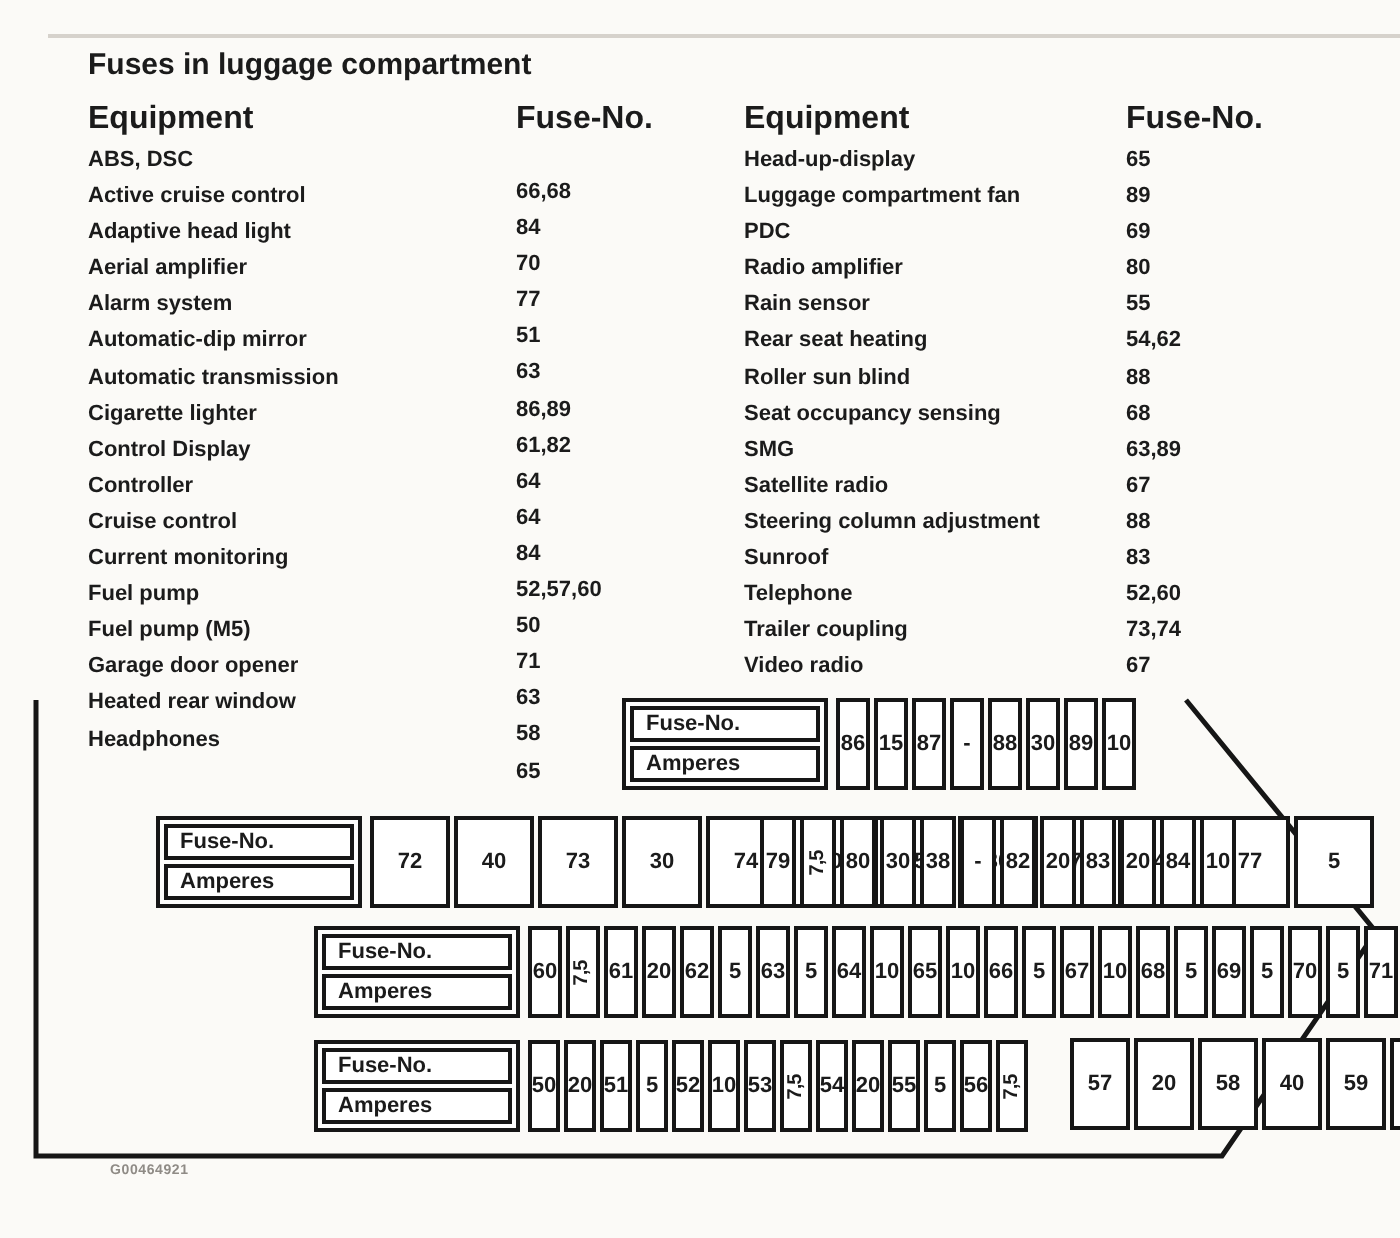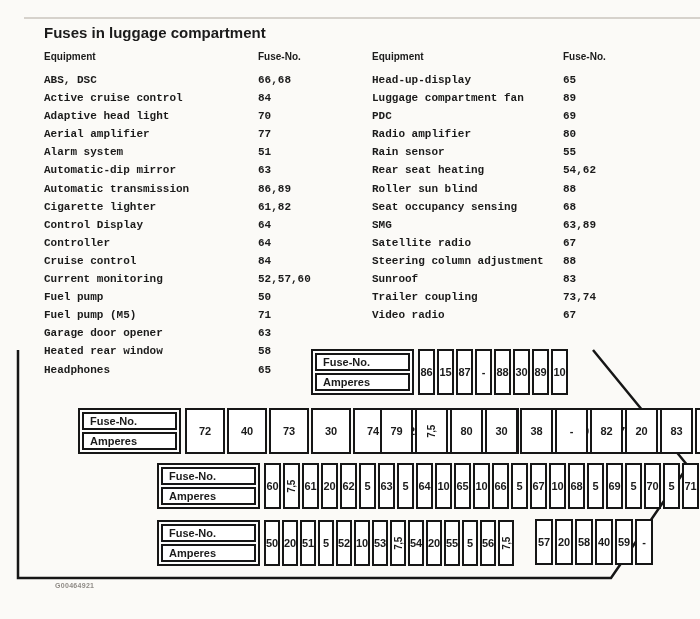--- a/index.html
+++ b/index.html
@@ -5,47 +5,47 @@
   html,body{margin:0;padding:0;}
   body{
     width:700px;height:619px;position:relative;overflow:hidden;
     background:#fbfaf7;
     font-family:"Liberation Sans",sans-serif;
     font-weight:bold;color:#1b1b1b;
     -webkit-font-smoothing:antialiased;
   }
   .top-rule{position:absolute;left:24px;top:17px;width:676px;height:2px;background:#c9c4be;opacity:.75;}
   .page-title{position:absolute;left:44px;top:24px;margin:0;font-size:15px;letter-spacing:0;white-space:nowrap;}
-  .eq-header{position:absolute;top:51px;font-size:10px;white-space:nowrap;}
+  .eq-header{position:absolute;top:51px;font-size:16px;white-space:nowrap;}
   #h-eq-l{left:44px}#h-fn-l{left:258px}#h-eq-r{left:372px}#h-fn-r{left:563px}
-  .eq-col{position:absolute;top:74px;font-family:Liberation Mono, monospace;}
+  .eq-col{position:absolute;top:74px;}
   #eq-left{left:44px;width:320px;}
   #eq-right{left:372px;width:320px;text-align:right;}
   .eq-row{position:relative;height:18.1px;font-size:11px;}
   .eq-row .lab{position:absolute;left:0;top:0;white-space:nowrap;}
-  #eq-left .val{position:absolute;left:214px;top:0;white-space:nowrap;}
+  #eq-left .val{position:absolute;left:214px;top:16px;white-space:nowrap;}
   #eq-right .val{position:absolute;left:191px;top:0;white-space:nowrap;}
   svg.arrow{position:absolute;left:0;top:0;pointer-events:none;}
   .fuse-table{position:absolute;display:flex;align-items:stretch;}
   .tbl-a{left:311px;top:349px;}
   .tbl-b{left:78px;top:408px;}
   .tbl-c{left:380px;top:408px;}
   .tbl-d{left:157px;top:463px;}
   .tbl-e{left:157px;top:520px;}
   .tbl-f{left:535px;top:519px;}
   .label-box{box-sizing:border-box;border:2px solid #161616;background:#fdfdfc;padding:2px;width:103px;height:46px;
     display:flex;flex-direction:column;gap:2px;margin-right:4px;flex:none;}
   .label-cell{box-sizing:border-box;border:2px solid #161616;background:#fff;flex:1;display:flex;align-items:center;
     padding-left:6px;font-size:11px;white-space:nowrap;}
   .grid{display:flex;gap:2px;height:46px;}
   .gcol{display:flex;flex-direction:row;gap:2px;}
   .cell{box-sizing:border-box;border:2px solid #161616;background:#fff;flex:1;display:flex;align-items:center;
     justify-content:center;font-size:11px;overflow:hidden;}
-  .tbl-a .cell{width:17px}.tbl-b .cell{width:40px}.tbl-c .cell{width:33px}
-  .tbl-d .cell{width:17px}.tbl-e .cell{width:16px}.tbl-f .cell{width:18px}
+  .tbl-a .cell{width:17px}.tbl-b .cell{width:40px}.tbl-c .cell{width:18px}
+  .tbl-d .cell{width:17px}.tbl-e .cell{width:16px}.tbl-f .cell{width:30px}
   .vert{display:inline-block;transform:rotate(-90deg);font-size:10px;letter-spacing:-0.5px;white-space:nowrap;}
   .fig-code{position:absolute;left:55px;top:582px;font-size:7px;color:#8f8b86;letter-spacing:.3px;}
 </style>
 </head>
 <body>
 
 <div class="top-rule"></div>
 
 <h1 class="page-title">Fuses in luggage compartment</h1>
 
@@ -167,20 +167,24 @@
     </div>
     <div class="eq-row">
       <span class="lab">Steering column adjustment</span>
       <span class="val">88</span>
     </div>
     <div class="eq-row">
       <span class="lab">Sunroof</span>
       <span class="val">83</span>
     </div>
     <div class="eq-row">
+      <span class="lab">Telephone</span>
+      <span class="val">52,60</span>
+    </div>
+    <div class="eq-row">
       <span class="lab">Trailer coupling</span>
       <span class="val">73,74</span>
     </div>
     <div class="eq-row">
       <span class="lab">Video radio</span>
       <span class="val">67</span>
     </div>
   </div>
 
 <svg class="arrow" width="700" height="619" viewBox="0 0 700 619">

